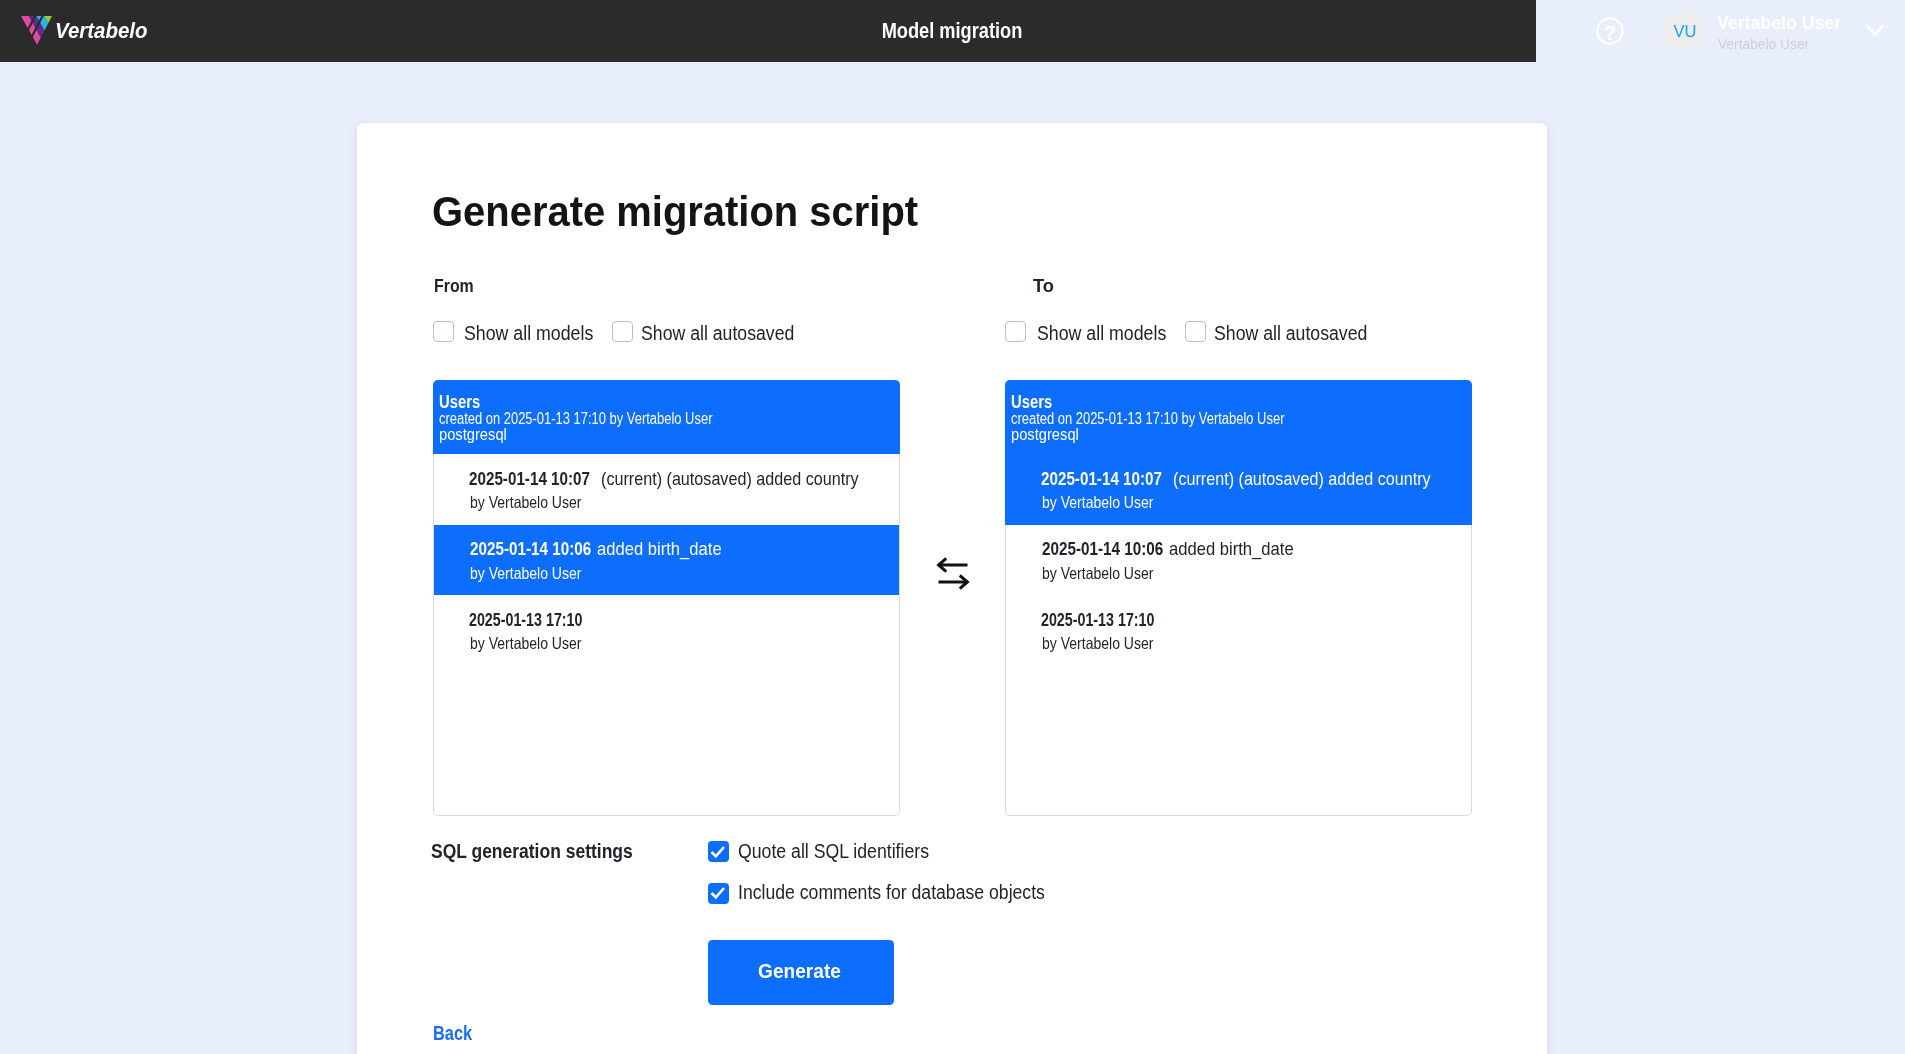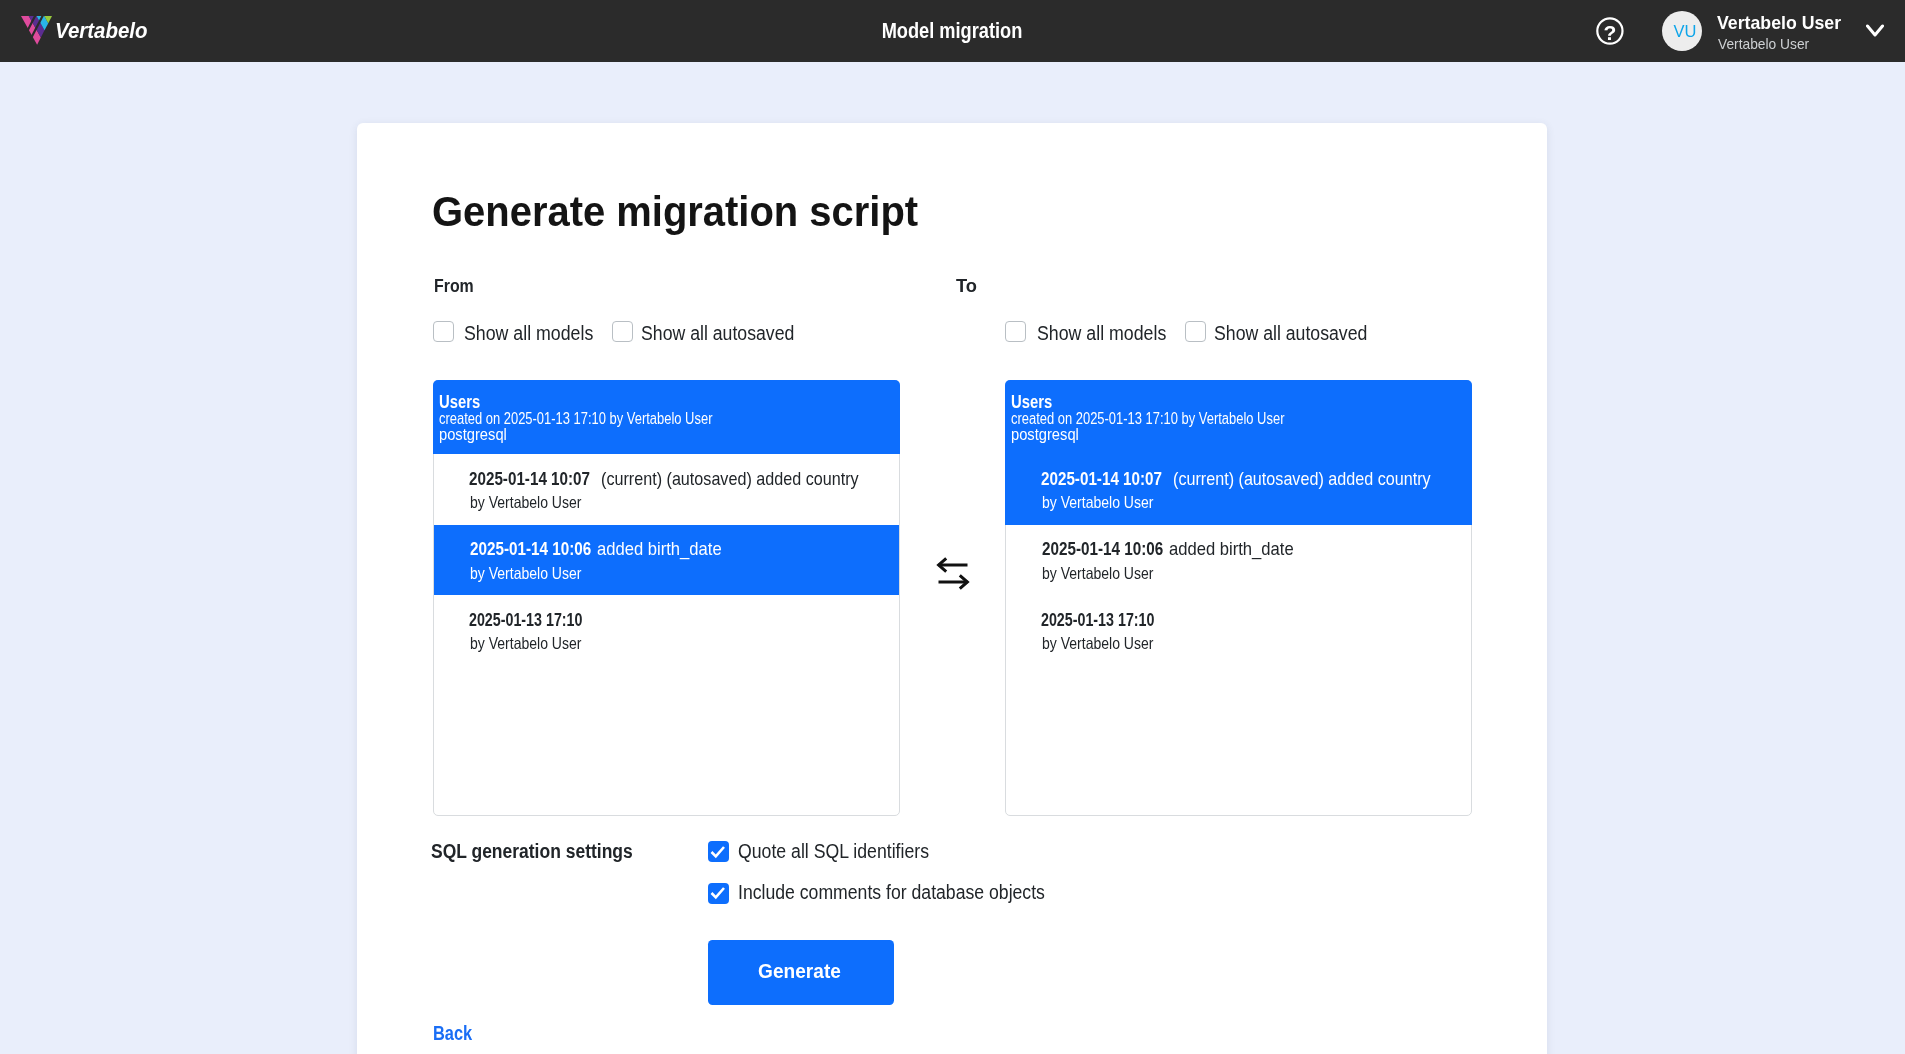--- a/index.html
+++ b/index.html
@@ -1,21 +1,21 @@
 <!DOCTYPE html>
 <html><head>
 <meta charset="utf-8">
 <style>
   * { margin:0; padding:0; box-sizing:border-box; }
   html,body { width:1905px; height:1054px; overflow:hidden; }
   body { font-family:"Liberation Sans", sans-serif; background:#e9eefb; position:relative; color:#212529; }
   .abs { position:absolute; }
   .t { position:absolute; white-space:nowrap; line-height:1; }
   .sx { display:inline-block; transform-origin:0 0; }
-  #nav { position:absolute; left:0; top:0; width:1905px; height:62px; background:#2b2b2b; }
+  #nav { position:absolute; left:0; top:0; width:1536px; height:62px; background:#2b2b2b; }
   #card { position:absolute; left:357px; top:123px; width:1190px; height:1010px; background:#fff; border-radius:6px; box-shadow:0 2px 8px rgba(50,60,90,.10); }
   .panel { position:absolute; top:380px; width:467px; height:436px; background:#fff; border:1px solid #d9dcdf; border-radius:5px; }
   .cb { position:absolute; width:21px; height:21px; border:1px solid #b9bfc4; border-radius:4px; background:#fff; }
   .cbc { position:absolute; width:21px; height:21px; border-radius:4px; background:#0d6efd; }
   .cbc svg { position:absolute; left:2.5px; top:3.5px; }
 </style>
 </head>
 <body>
 
 <div id="nav">
@@ -40,21 +40,21 @@
   <svg class="abs" style="left:1866px; top:24px;" width="18" height="14" viewBox="0 0 18 14">
     <polyline points="1.5,2 9,11 16.5,2" fill="none" stroke="#fff" stroke-width="3" stroke-linecap="round" stroke-linejoin="round"></polyline>
   </svg>
 </div>
 
 <div id="card"></div>
 
 <div class="t" style="left:431.5px; top:190.5px; font-size:42px; font-weight:bold; color:#141414;"><span class="sx" style="transform:scaleX(.951);">Generate migration script</span></div>
 
 <div class="t" style="left:433.8px; top:276.9px; font-size:18.3px; font-weight:bold;"><span class="sx" style="transform:scaleX(.87);">From</span></div>
-<div class="t" style="left:956px; top:276.9px; font-size:18.3px; font-weight:bold;"><span class="sx">To</span></div>
+<div class="t" style="left:1033px; top:276.9px; font-size:18.3px; font-weight:bold;"><span class="sx">To</span></div>
 
 <div class="cb" style="left:433px; top:321.4px;"></div>
 <div class="t" style="left:463.6px; top:322.9px; font-size:20px;"><span class="sx" style="transform:scaleX(.888);">Show all models</span></div>
 <div class="cb" style="left:611.8px; top:321.4px;"></div>
 <div class="t" style="left:641.2px; top:322.9px; font-size:20px;"><span class="sx" style="transform:scaleX(.884);">Show all autosaved</span></div>
 <div class="cb" style="left:1004.7px; top:321.4px;"></div>
 <div class="t" style="left:1037.3px; top:322.9px; font-size:20px;"><span class="sx" style="transform:scaleX(.888);">Show all models</span></div>
 <div class="cb" style="left:1185.3px; top:321.4px;"></div>
 <div class="t" style="left:1214.3px; top:322.9px; font-size:20px;"><span class="sx" style="transform:scaleX(.884);">Show all autosaved</span></div>
 

